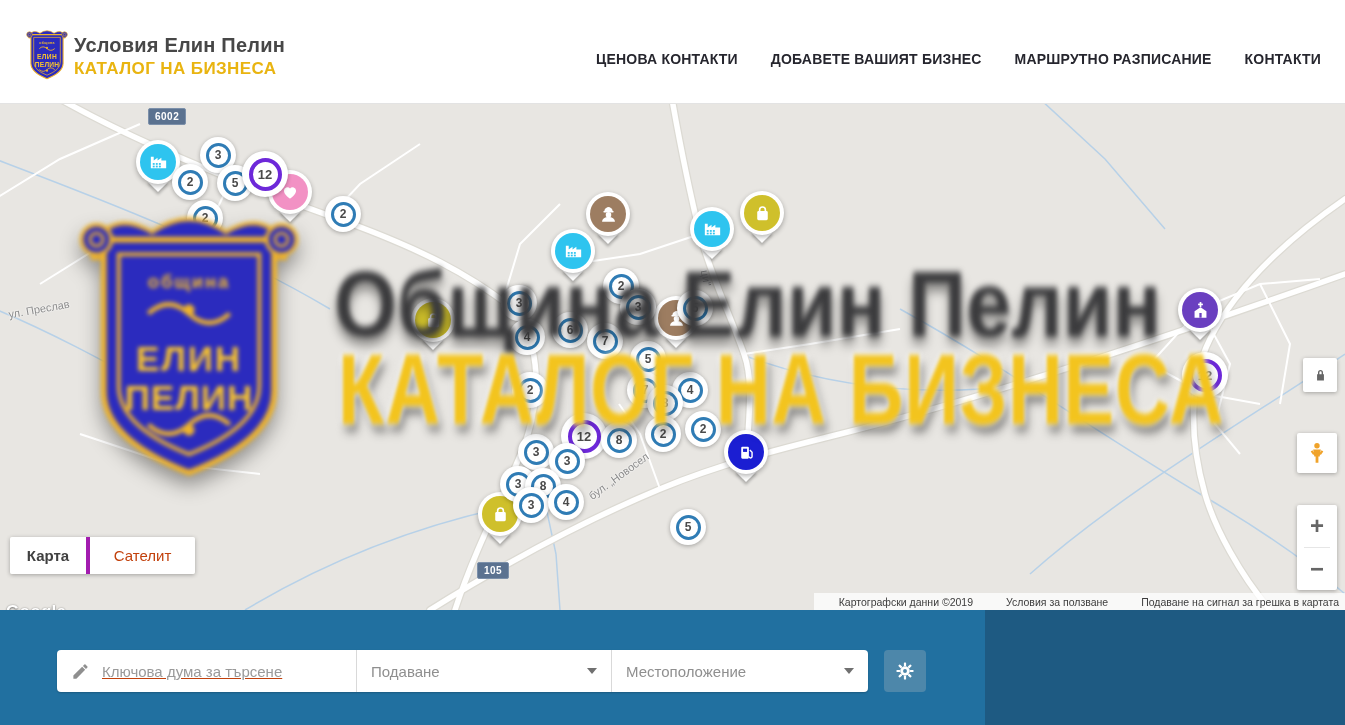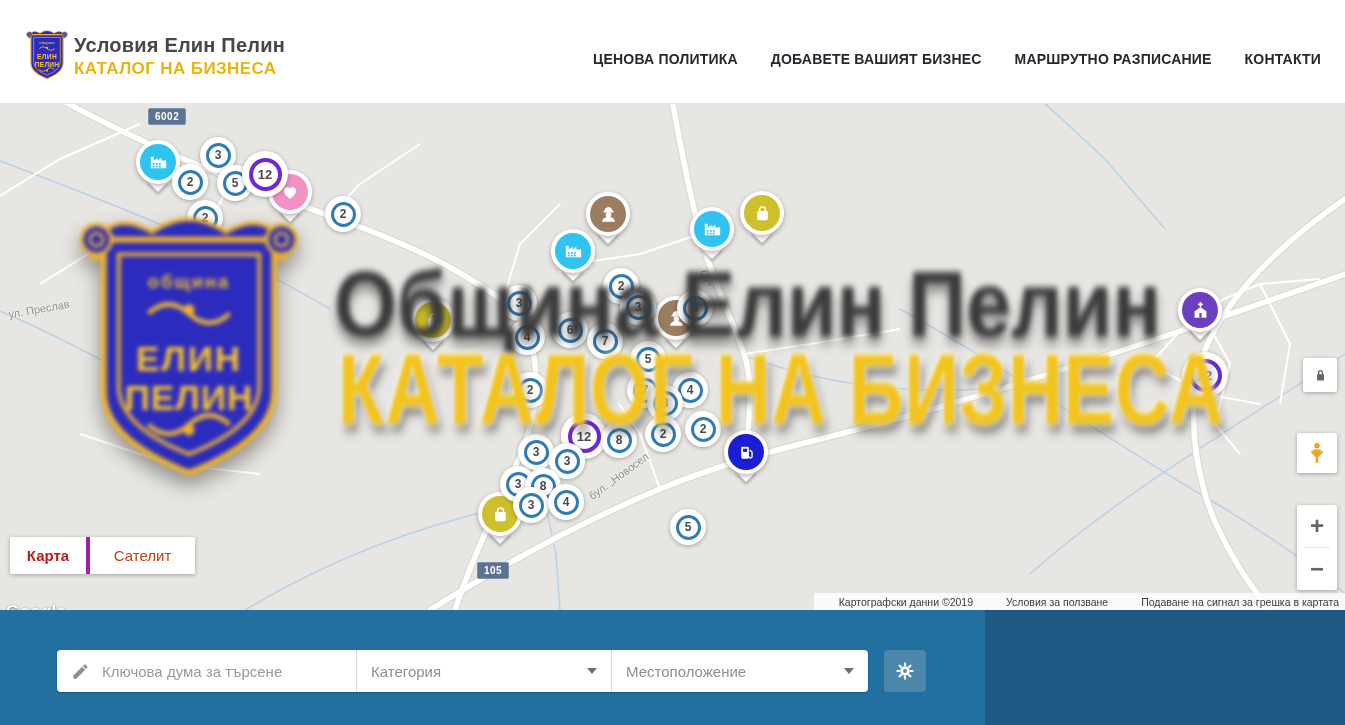--- a/index.html
+++ b/index.html
@@ -63,21 +63,21 @@
   .wm-subtitle{position:absolute;left:338px;top:228px;z-index:5;font-size:100px;font-weight:bold;color:#f3c41e;
             white-space:nowrap;transform:scaleX(.76);transform-origin:0 0;filter:blur(2.4px);letter-spacing:1px;
             text-shadow:0 0 5px rgba(255,255,255,.9),0 0 7px rgba(255,255,255,.7),4px 8px 10px rgba(30,30,30,.55);}
 
   
   .map-ctl{z-index:7;}
   #maptype{position:absolute;left:10px;top:433px;display:flex;box-shadow:0 1px 4px rgba(0,0,0,.3);
            border-radius:2px;overflow:hidden;}
   #maptype .mt-btn{height:37px;background:#fff;display:flex;align-items:center;justify-content:center;
                    font-size:15px;cursor:pointer;}
-  #maptype .mt-map{width:76px;font-weight:bold;color:#b91c1c;}
+  #maptype .mt-map{width:76px;font-weight:bold;color:#404040;}
   #maptype .mt-sat{width:109px;color:#c2410c;border-left:4px solid #a21caf;}
   #google-logo{position:absolute;left:6px;top:482px;font-size:17px;font-weight:bold;color:#fff;letter-spacing:.3px;
                text-shadow:0 1px 2px rgba(0,0,0,.45),0 0 2px rgba(0,0,0,.3);cursor:pointer;margin-top:16px;}
   #attribution{position:absolute;right:0;bottom:0;height:17px;background:rgba(255,255,255,.75);
                display:flex;align-items:center;gap:14px;padding:0 6px;font-size:10.5px;color:#3c3c3c;}
   #attribution span{white-space:nowrap;cursor:default;margin-left:19px;}
   #attribution .attr-link{cursor:pointer;}
   .sq-btn{position:absolute;background:#fff;box-shadow:0 1px 4px rgba(0,0,0,.3);border-radius:2px;
           display:flex;align-items:center;justify-content:center;cursor:pointer;}
   #lock-btn{left:1303px;top:254px;width:34px;height:34px;}
@@ -89,21 +89,21 @@
   #zoom-panel .zdiv{height:1px;background:#e6e6e6;margin:0 7px;}
 
   
   #searchbar{position:absolute;left:0;top:610px;width:1345px;height:115px;background:#2170a0;z-index:40;}
   #searchbar .dark-zone{position:absolute;right:0;top:0;width:360px;height:115px;background:#1e5a82;}
   .white-bar{position:absolute;left:57px;top:40px;width:811px;height:42px;background:#fff;border-radius:4px;
              display:flex;align-items:stretch;box-shadow:0 1px 2px rgba(0,0,0,.2);}
   .wb-section{display:flex;align-items:center;position:relative;}
   .wb-keyword{width:300px;border-right:1px solid #d9d9d9;padding:0 10px 0 14px;}
   .wb-keyword input{border:none;outline:none;flex:1;font-size:15px;color:#c2410c;margin-left:10px;
-                    font-family:"Liberation Sans","DejaVu Sans",sans-serif;background:transparent;}
+                    font-family:"Liberation Sans","DejaVu Sans",sans-serif;background:transparent;text-decoration:underline;}
   .wb-keyword input::placeholder{color:#9a9a9a;}
   .wb-select{width:255px;border-right:1px solid #d9d9d9;padding:0 14px;justify-content:space-between;cursor:pointer;}
   .wb-select:last-child{border-right:none;width:256px;}
   .wb-select .sel-label{font-size:15px;color:#8f8f8f;}
   .chevron{width:0;height:0;border-left:5px solid transparent;border-right:5px solid transparent;
            border-top:6px solid #707070;}
   #gear-btn{position:absolute;left:884px;top:40px;width:42px;height:42px;background:#4d87aa;border-radius:4px;
             display:flex;align-items:center;justify-content:center;cursor:pointer;border:none;}
   #search-btn{position:absolute;left:1015px;top:40px;width:305px;height:42px;background:#efc520;border:none;
               border-radius:3px;color:#fff;font-size:16px;font-weight:bold;letter-spacing:1px;cursor:pointer;
@@ -134,21 +134,21 @@
         <div class="em-top">община</div>
         <div class="em-l1">ЕЛИН</div>
         <div class="em-l2">ПЕЛИН</div>
       </div>
     </div>
     <div class="brand">
       <div class="site-name">Условия Елин Пелин</div>
       <div class="site-tagline">КАТАЛОГ НА БИЗНЕСА</div>
     </div>
     <nav id="nav">
-      <a class="nav-item">ЦЕНОВА ПОЛИТИКА</a>
+      <a class="nav-item">ЦЕНОВА КОНТАКТИ</a>
       <a class="nav-item">ДОБАВЕТЕ ВАШИЯТ БИЗНЕС</a>
       <a class="nav-item">МАРШРУТНО РАЗПИСАНИЕ</a>
       <a class="nav-item">КОНТАКТИ</a>
     </nav>
   </div>
 
   <div id="map">
     <svg id="roads" width="1345" height="506" viewBox="0 0 1345 506">
 
       <g stroke="#b7d1e8" stroke-width="1.5" fill="none">
@@ -572,21 +572,21 @@
     <div class="dark-zone"></div>
 
     <div class="white-bar">
       <div class="wb-section wb-keyword">
         <svg width="19" height="19" viewBox="0 0 24 24">
           <path fill="#8f8f8f" d="M3 17.2V21h3.8L17.9 9.9l-3.8-3.8zM20.7 7.1a1 1 0 0 0 0-1.4l-2.4-2.4a1 1 0 0 0-1.4 0l-1.8 1.8 3.8 3.8z"></path>
         </svg>
         <input type="text" placeholder="Ключова дума за търсене" style="">
       </div>
       <div class="wb-section wb-select">
-        <span class="sel-label">Категория</span>
+        <span class="sel-label">Подаване</span>
         <span class="chevron"></span>
       </div>
       <div class="wb-section wb-select">
         <span class="sel-label">Местоположение</span>
         <span class="chevron"></span>
       </div>
     </div>
 
     <button id="gear-btn">
       <svg width="22" height="22" viewBox="0 0 24 24">

